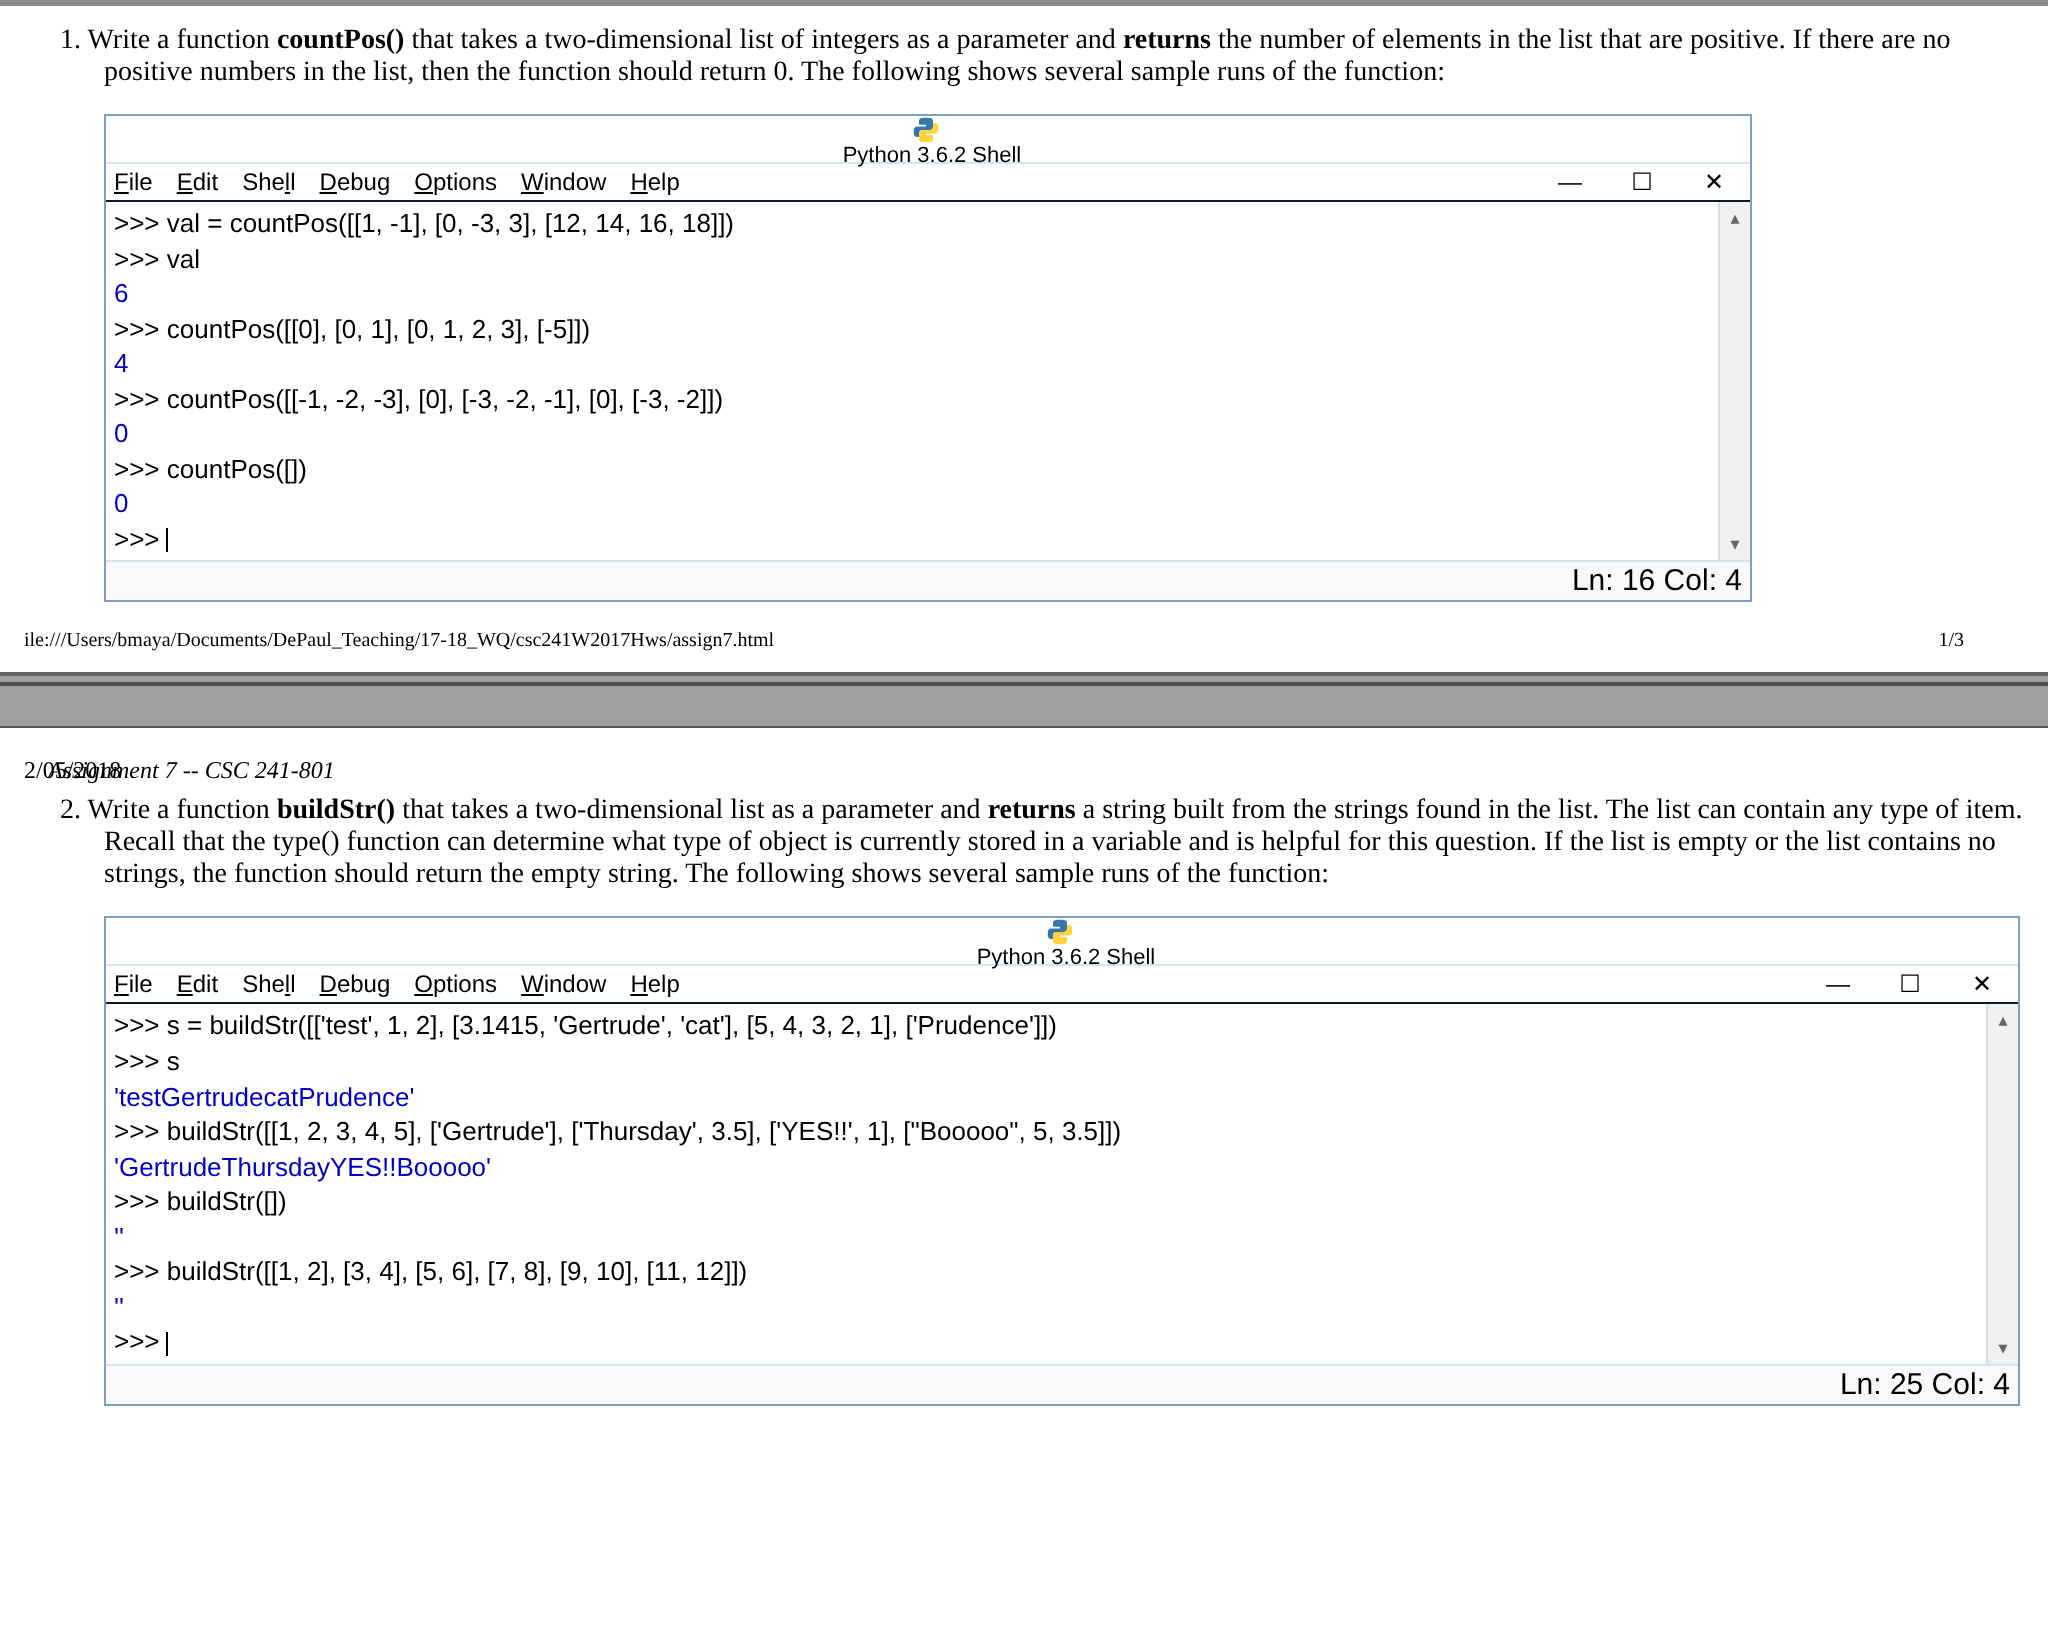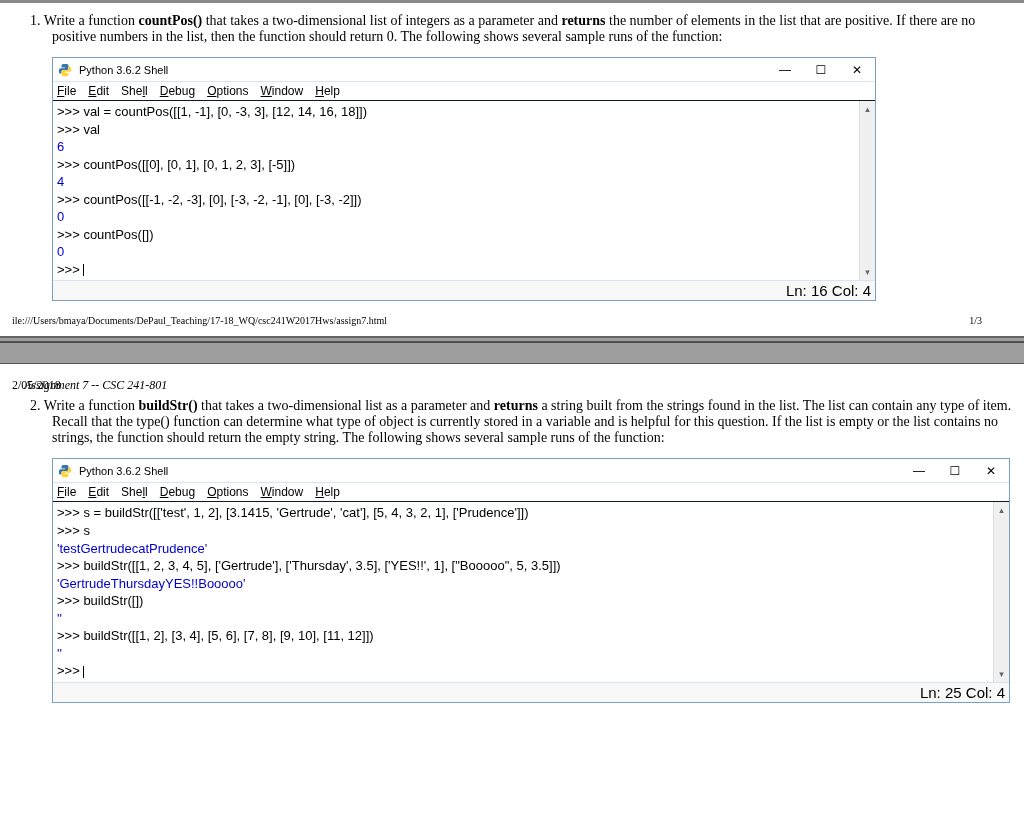--- a/index.html
+++ b/index.html
@@ -3,21 +3,21 @@
 <meta charset="utf-8">
 <style>
   * { margin: 0; padding: 0; box-sizing: border-box; }
   body { font-family: "Times New Roman", serif; font-size: 14px; background: #fff; color: #000; width: 1024px; }
   .page { padding: 4px 8px; }
   .question { margin: 4px 0 12px 0; padding-left: 44px; text-indent: -22px; }
   .question .qnum { display: inline; }
   .question strong { font-weight: bold; }
   .shell-window { border: 1px solid #7a9fc4; margin-left: 44px; margin-right: 140px; background: #fff; position: relative; }
   .shell-window.wide { margin-right: 6px; }
-  .titlebar { height: 24px; display: flex; align-items: center; background: #fff; border-bottom: 1px solid #d9e3ee; font-family: "Segoe UI", Arial, sans-serif; font-size: 11px; padding-left: 4px; }
+  .titlebar { height: 24px; display: flex; align-items: center; background: #fff; border-bottom: 1px solid #d9e3ee; font-family: "Segoe UI", Arial, sans-serif; font-size: 11px; padding-left: 4px; flex-direction: column; }
   .titlebar .logo { width: 16px; height: 16px; margin-right: 6px; display: flex; align-items: center; justify-content: center; }
   .titlebar .controls { margin-left: auto; display: flex; height: 100%; }
   .titlebar .controls .btn { width: 36px; display: flex; align-items: center; justify-content: center; font-family: Arial, sans-serif; font-size: 12px; cursor: default; }
   .menubar { display: flex; font-family: "Segoe UI", Arial, sans-serif; font-size: 12px; padding: 2px 4px; border-bottom: 1px solid #0f172a; background: #fff; }
   .menubar .menu-item { margin-right: 12px; cursor: default; }
   .menubar .menu-item .ul { text-decoration: underline; }
   .shell-body-wrap { display: flex; }
   .shell-body { font-family: Liberation Sans, sans-serif; font-size: 13px; padding: 2px 4px 2px 4px; white-space: pre; line-height: 1.35; flex: 1; overflow: hidden; }
   .scrollbar { width: 16px; background: #f0f0f0; border-left: 1px solid #ddd; position: relative; }
   .scrollbar .arrow { position: absolute; width: 100%; height: 16px; display:flex; align-items:center; justify-content:center; font-size:9px; color:#666; }

